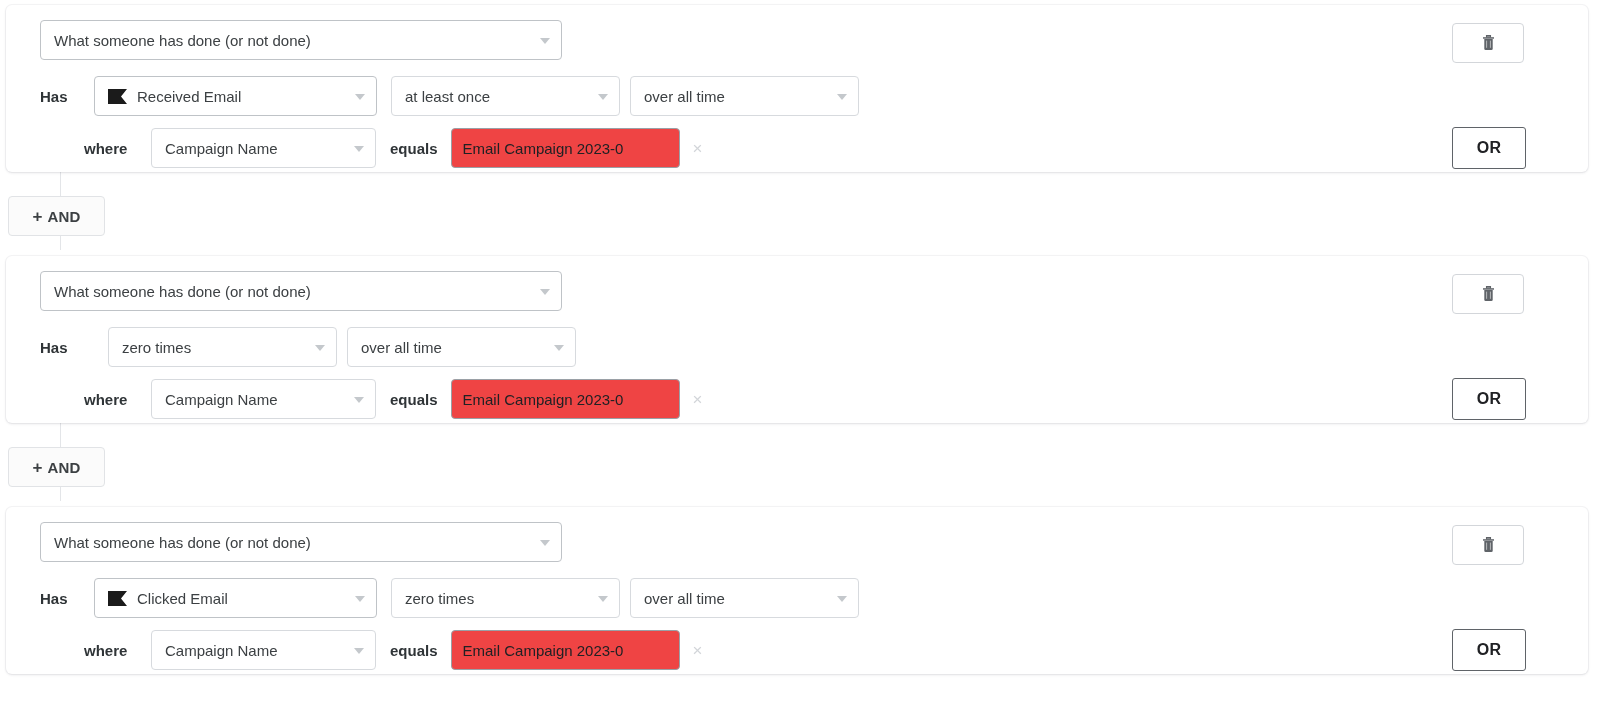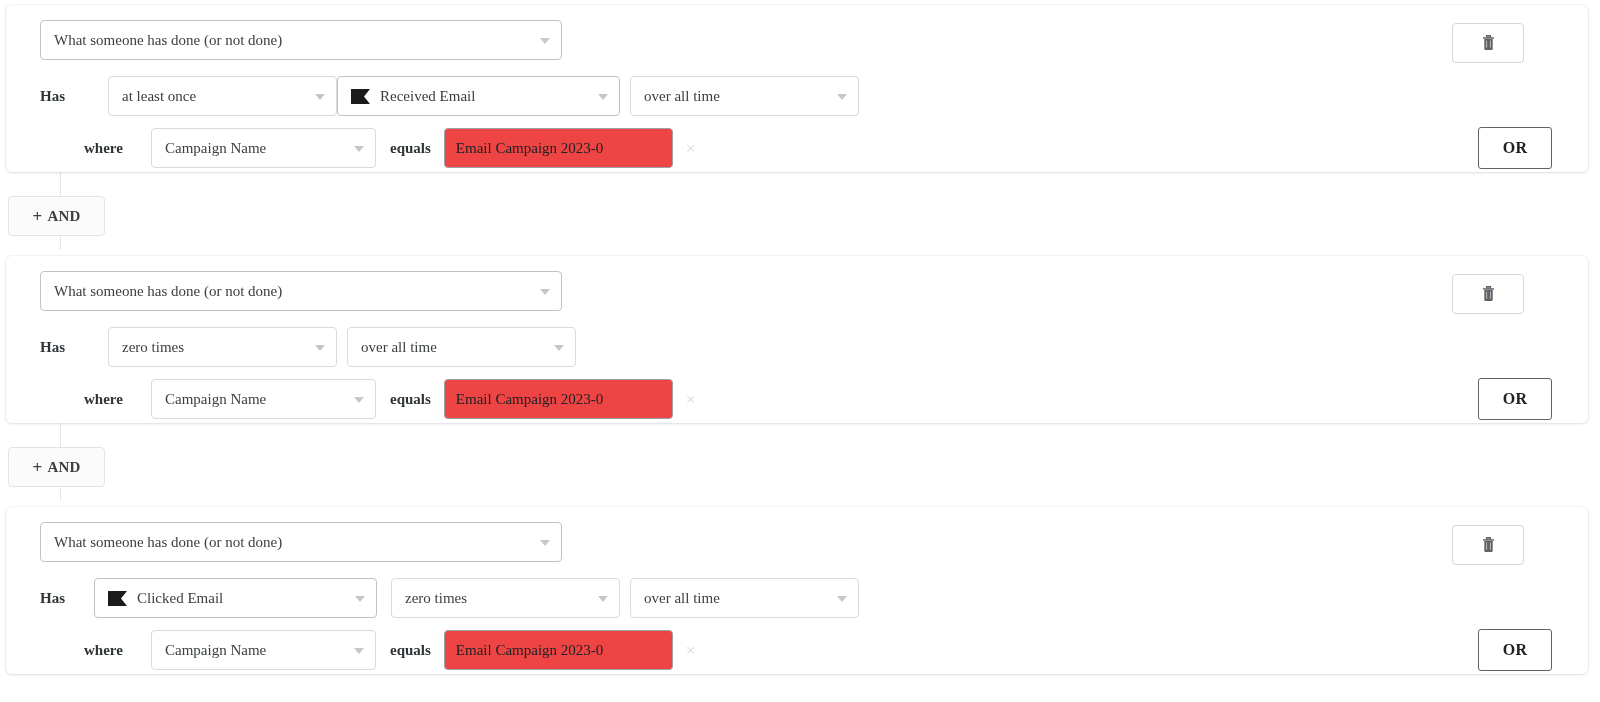--- a/index.html
+++ b/index.html
@@ -14,21 +14,20 @@
     font-size: 15px;
     color: #2f3437;
     overflow: hidden;
     position: relative;
   }
 
   #root {
     position: relative;
     width: 1600px;
     height: 702px;
-    font-family: Liberation Serif, serif;
   }
 
   
   .spine {
     position: absolute;
     left: 60px;
     top: 0;
     width: 1px;
     background: #e3e5e8;
   }
@@ -128,21 +127,20 @@
     border: 1px solid #5f6368;
     border-radius: 3px;
     background: #fff;
     display: flex;
     align-items: center;
     justify-content: center;
     font-weight: bold;
     font-size: 16px;
     letter-spacing: 0.3px;
     color: #202124;
-    margin-left: 26px;
   }
 
   
   .and-btn {
     position: absolute;
     left: 8px;
     box-sizing: border-box;
     width: 97px;
     height: 40px;
     background: #fbfbfb;
@@ -178,29 +176,29 @@
 
     <div class="row" style="left:34px;top:15px;">
       <div class="select dark-border" style="width:522px;">
         <span>What someone has done (or not done)</span>
         <span class="caret"></span>
       </div>
     </div>
 
     <div class="row" style="left:34px;top:71px;">
       <span class="lbl-bold" style="width:54px;">Has</span>
-      <div class="select" style="width:229px;margin-left:14px;">
-        <span>at least once</span>
-        <span class="caret"></span>
-      </div>
       <div class="select dark-border" style="width:283px;">
         <svg class="flag-icon" viewBox="0 0 19 15">
           <path d="M0 0 H19 L13 7.5 L19 15 H0 Z" fill="#1b1b1b"></path>
         </svg>
         <span>Received Email</span>
+        <span class="caret"></span>
+      </div>
+      <div class="select" style="width:229px;margin-left:14px;">
+        <span>at least once</span>
         <span class="caret"></span>
       </div>
       <div class="select" style="width:229px;margin-left:10px;">
         <span>over all time</span>
         <span class="caret"></span>
       </div>
     </div>
 
     <div class="row" style="left:78px;top:123px;">
       <span class="lbl-bold" style="width:67px;">where</span>

